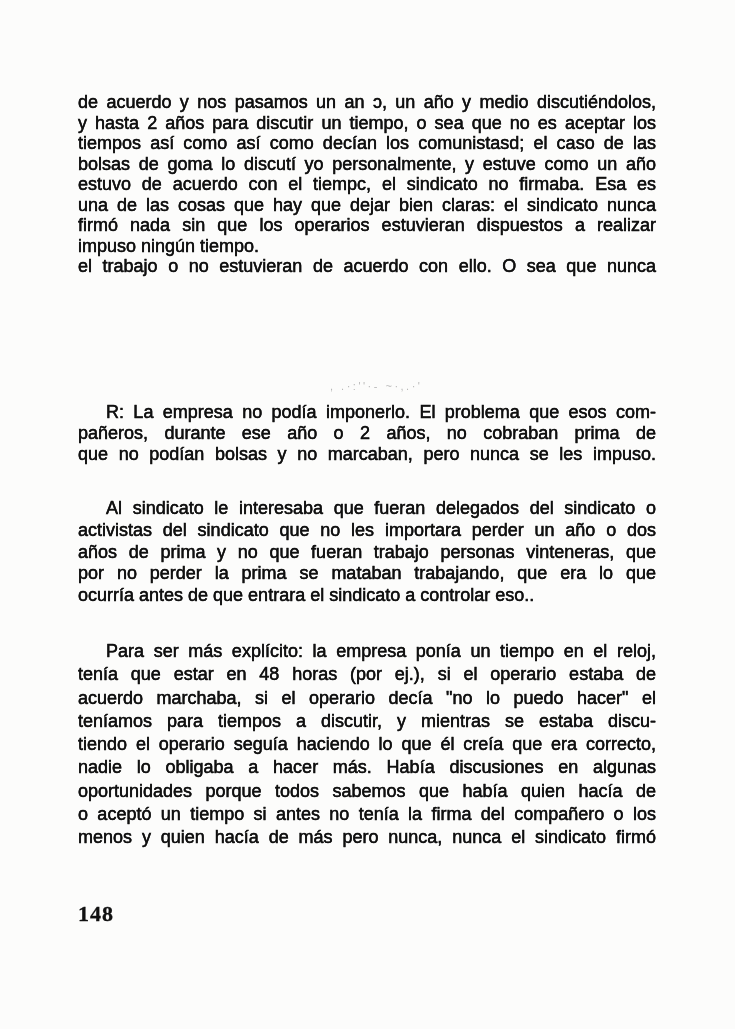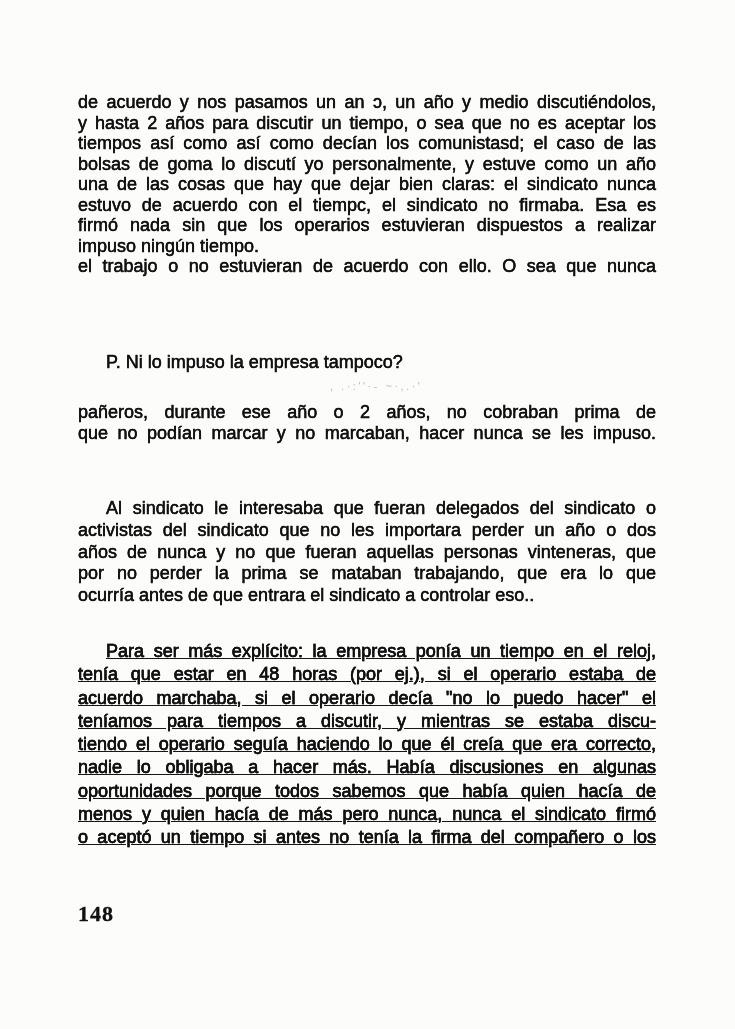--- a/index.html
+++ b/index.html
@@ -36,21 +36,21 @@
   .ln.endl {
     text-align-last: left;
   }
   .ln.ind {
     text-indent: 28px;
   }
   #p1 .ln   { line-height: 20.5px; }
   #q  .ln   { line-height: 21px; text-align-last: left; }
   #ans1 .ln { line-height: 21.2px; }
   #ans2 .ln { line-height: 21.8px; }
-  #ans3 .ln { line-height: 23.3px; text-decoration: underline; }
+  #ans3 .ln { line-height: 23.3px; }
   .smudge {
     position: absolute;
     left: 330px;
     top: 380px;
     width: 180px;
     font-size: 11px;
     color: #8d8d8d;
     letter-spacing: 2.5px;
     filter: blur(0.7px);
     opacity: 0.6;
@@ -71,53 +71,51 @@
 </head>
 <body>
 
 <div class="page">
 
   <div id="p1" class="block" style="top:92px">
     <div class="ln">de acuerdo y nos pasamos un an ɔ, un año y medio discutiéndolos,</div>
     <div class="ln">y hasta 2 años para discutir un tiempo, o sea que no es aceptar los</div>
     <div class="ln">tiempos así como así como decían los comunistasd; el caso de las</div>
     <div class="ln">bolsas de goma lo discutí yo personalmente, y estuve como un año</div>
+    <div class="ln">estuvo de acuerdo con el tiempc, el sindicato no firmaba. Esa es</div>
     <div class="ln">una de las cosas que hay que dejar bien claras: el sindicato nunca</div>
-    <div class="ln">estuvo de acuerdo con el tiempc, el sindicato no firmaba. Esa es</div>
     <div class="ln">firmó nada sin que los operarios estuvieran dispuestos a realizar</div>
     <div class="ln endl">impuso ningún tiempo.</div>
     <div class="ln">el trabajo o no estuvieran de acuerdo con ello. O sea que nunca</div>
   </div>
 
-  <div id="q" class="block" style="top:352px">
-    <div class="ln ind">P. Ni lo impuso la empresa tampoco?</div>
-  </div>
 
   <div class="smudge">, .·:''·- ~·,.·'</div>
 
   <div id="ans1" class="block" style="top:402px">
+    <div class="ln ind">R: La empresa no podía imponerlo. El problema que esos com-</div>
     <div class="ln">pañeros, durante ese año o 2 años, no cobraban prima de</div>
-    <div class="ln">que no podían marcar y no marcaban, hacer nunca se les impuso.</div>
+    <div class="ln">que no podían bolsas y no marcaban, pero nunca se les impuso.</div>
   </div>
 
   <div id="ans2" class="block" style="top:498px">
     <div class="ln ind">Al sindicato le interesaba que fueran delegados del sindicato o</div>
     <div class="ln">activistas del sindicato que no les importara perder un año o dos</div>
-    <div class="ln">años de nunca y no que fueran aquellas personas vinteneras, que</div>
+    <div class="ln">años de prima y no que fueran trabajo personas vinteneras, que</div>
     <div class="ln">por no perder la prima se mataban trabajando, que era lo que</div>
     <div class="ln endl">ocurría antes de que entrara el sindicato a controlar eso..</div>
   </div>
 
   <div id="ans3" class="block" style="top:640px">
     <div class="ln ind">Para ser más explícito: la empresa ponía un tiempo en el reloj,</div>
     <div class="ln">tenía que estar en 48 horas (por ej.), si el operario estaba de</div>
     <div class="ln">acuerdo marchaba, si el operario decía "no lo puedo hacer" el</div>
     <div class="ln">teníamos para tiempos a discutir, y mientras se estaba discu-</div>
     <div class="ln">tiendo el operario seguía haciendo lo que él creía que era correcto,</div>
     <div class="ln">nadie lo obligaba a hacer más.  Había discusiones en algunas</div>
     <div class="ln">oportunidades porque todos sabemos que había quien hacía de</div>
+    <div class="ln">o aceptó un tiempo si antes no tenía la firma del compañero o los</div>
     <div class="ln">menos y quien hacía de más pero nunca, nunca el sindicato firmó</div>
-    <div class="ln">o aceptó un tiempo si antes no tenía la firma del compañero o los</div>
   </div>
 
   <div class="pagenum">148</div>
 
 </div>
 
 </body></html>

